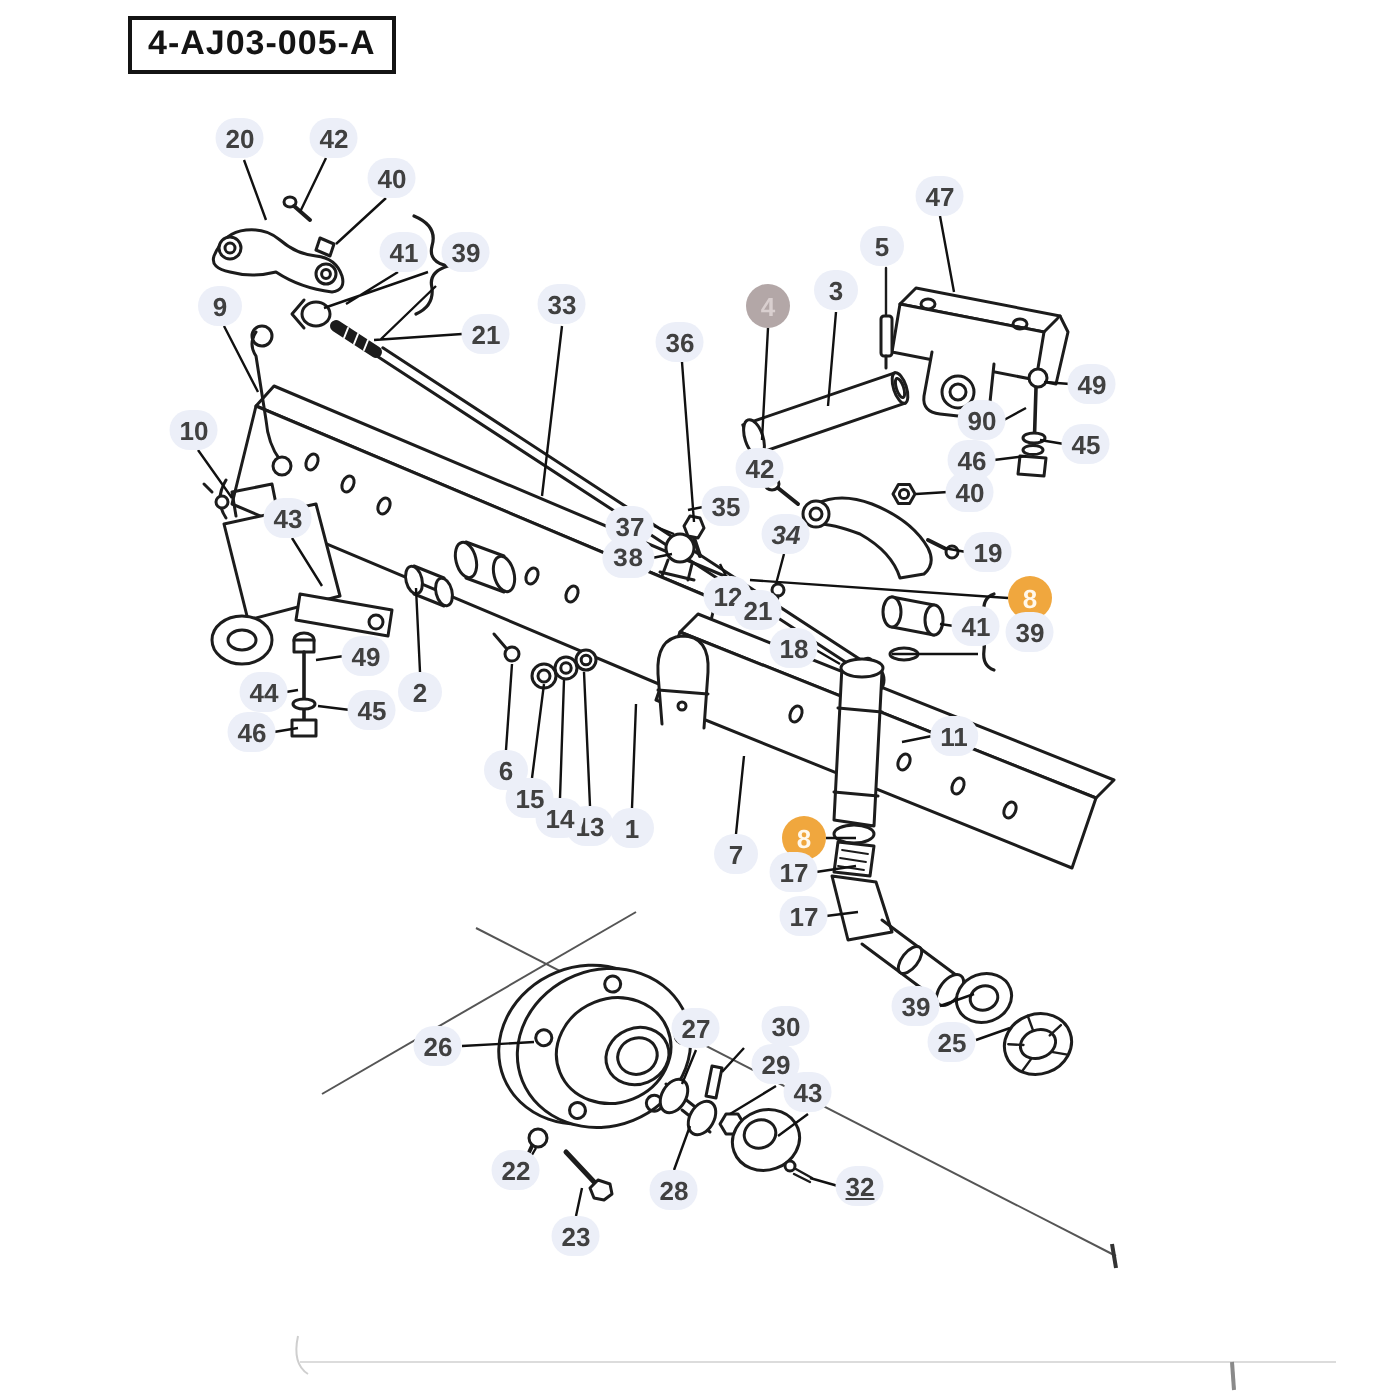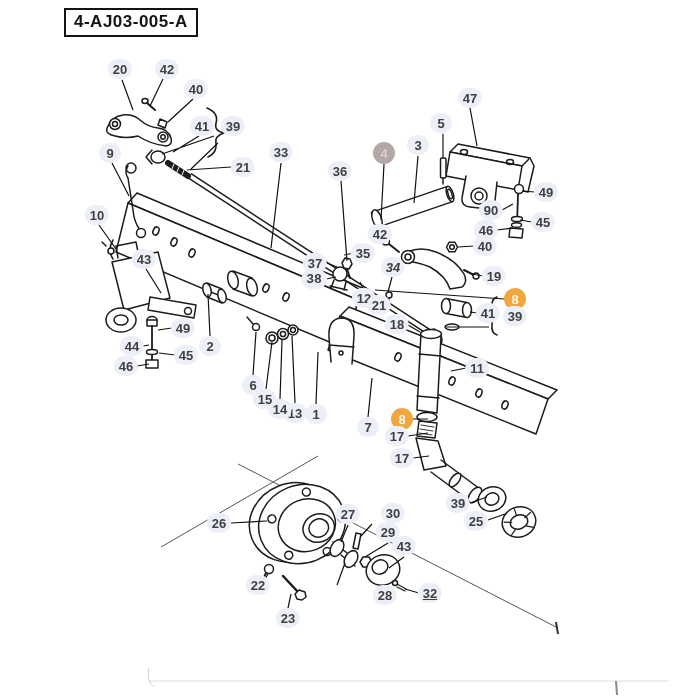--- a/index.html
+++ b/index.html
@@ -311,21 +311,21 @@
       <div class="callout normal" style="left: 494px; top: 276px;">19</div>
       <div class="callout normal" style="left: 120px; top: 69px;">20</div>
       <div class="callout normal" style="left: 243px; top: 167px;">21</div>
       <div class="callout normal" style="left: 379px; top: 305px;">21</div>
       <div class="callout normal" style="left: 258px; top: 570px; margin-top: 15px;">22</div>
       <div class="callout normal" style="left: 288px; top: 618px;">23</div>
       <div class="callout normal" style="left: 458px; top: 503px;">39</div>
       <div class="callout normal" style="left: 476px; top: 521px;">25</div>
       <div class="callout normal" style="left: 219px; top: 523px; text-align: center;">26</div>
       <div class="callout normal" style="left: 348px; top: 514px;">27</div>
-      <div class="callout normal" style="left: 337px; top: 595px; margin-left: 48px;">28</div>
+      <div class="callout normal" style="left: 337px; top: 595px;">28</div>
       <div class="callout normal" style="left: 388px; top: 532px;">29</div>
       <div class="callout normal" style="left: 393px; top: 513px;">30</div>
       <div class="callout normal" style="left: 404px; top: 546px;">43</div>
       <div class="callout normal" style="left: 430px; top: 593px; text-decoration: underline;">32</div>
       <div class="callout normal" style="left: 281px; top: 152px;">33</div>
       <div class="callout normal" style="left: 393px; top: 267px; font-style: italic;">34</div>
       <div class="callout normal" style="left: 363px; top: 253px;">35</div>
       <div class="callout normal" style="left: 340px; top: 171px;">36</div>
       <div class="callout normal" style="left: 315px; top: 263px;">37</div>
       <div class="callout normal" style="left: 314px; top: 279px; font-family: Liberation Mono, monospace;">38</div>

